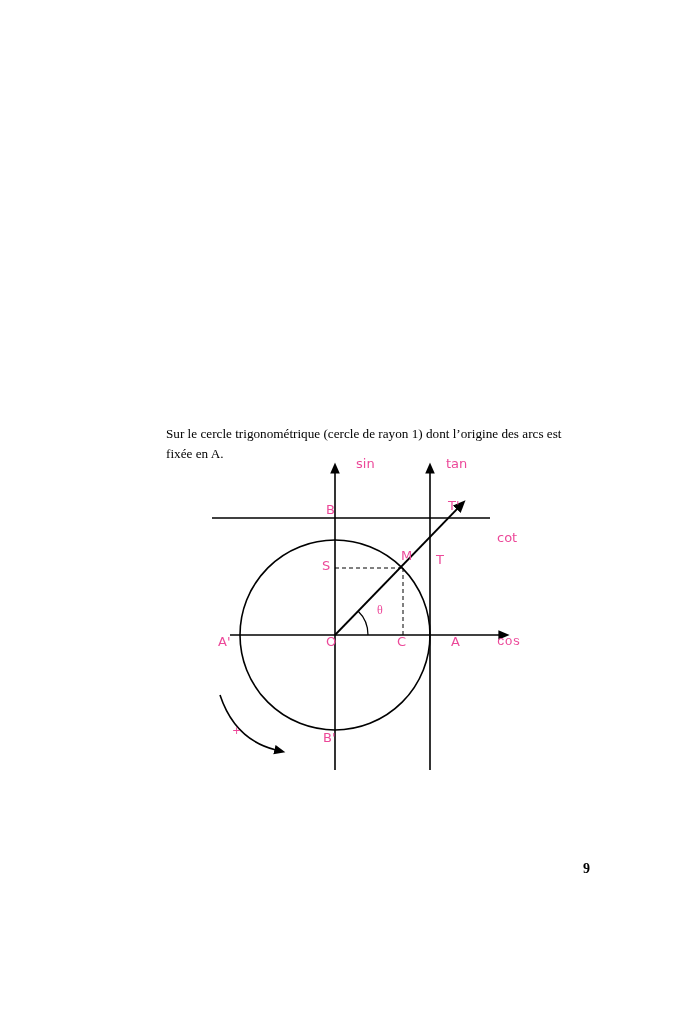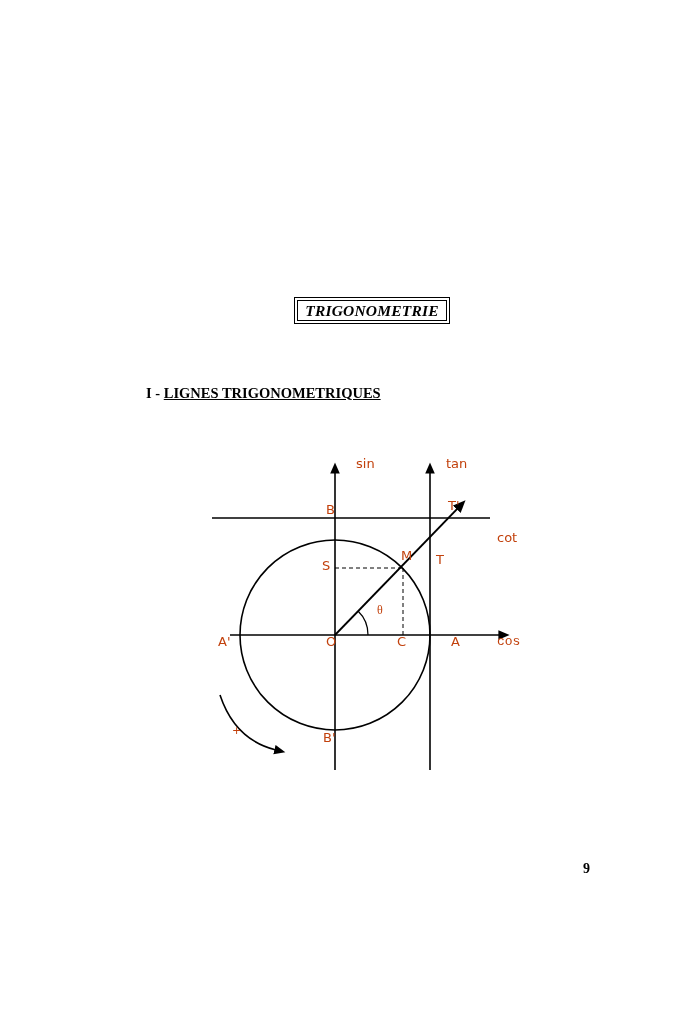--- a/index.html
+++ b/index.html
@@ -88,51 +88,44 @@
     height: 340px;
   }
   .figure svg {
     display: block;
   }
 
   .fig-label {
     position: absolute;
     font-family: "DejaVu Sans", sans-serif;
     font-size: 13px;
-    color: #c2410c;
+    color: #ec4899;
     white-space: nowrap;
   }
   .fig-label.serif {
     font-family: "Liberation Serif", serif;
   }
 
   
   .page-number {
     position: absolute;
     left: 583px;
     top: 861px;
     font-size: 14px;
     font-weight: bold;
   }
 </style>
 </head>
 <body>
 
 <div class="page">
 
-  <div class="title-box">
-    <div class="title-box-inner">
-      <span class="title-text">TRIGONOMETRIE</span>
-    </div>
-  </div>
 
-  <div class="section-heading">
-    <span class="num">I - </span><span class="ul">LIGNES TRIGONOMETRIQUES</span>
-  </div>
 
+  <div class="para">Sur le cercle trigonométrique (cercle de rayon 1) dont l’origine des arcs est fixée en A.</div>
 
   <div class="figure">
     <svg width="360" height="340" viewBox="0 0 360 340" xmlns="http://www.w3.org/2000/svg">
       <defs>
         <marker id="arrow" markerWidth="9" markerHeight="9" refX="1" refY="3" orient="auto" markerUnits="strokeWidth">
           <path d="M0,0 L0,6 L7,3 z" fill="#000"></path>
         </marker>
         <marker id="arrowcurve" markerWidth="9" markerHeight="9" refX="1" refY="3" orient="auto" markerUnits="strokeWidth">
           <path d="M0,0 L0,6 L7,3 z" fill="#000"></path>
         </marker>

